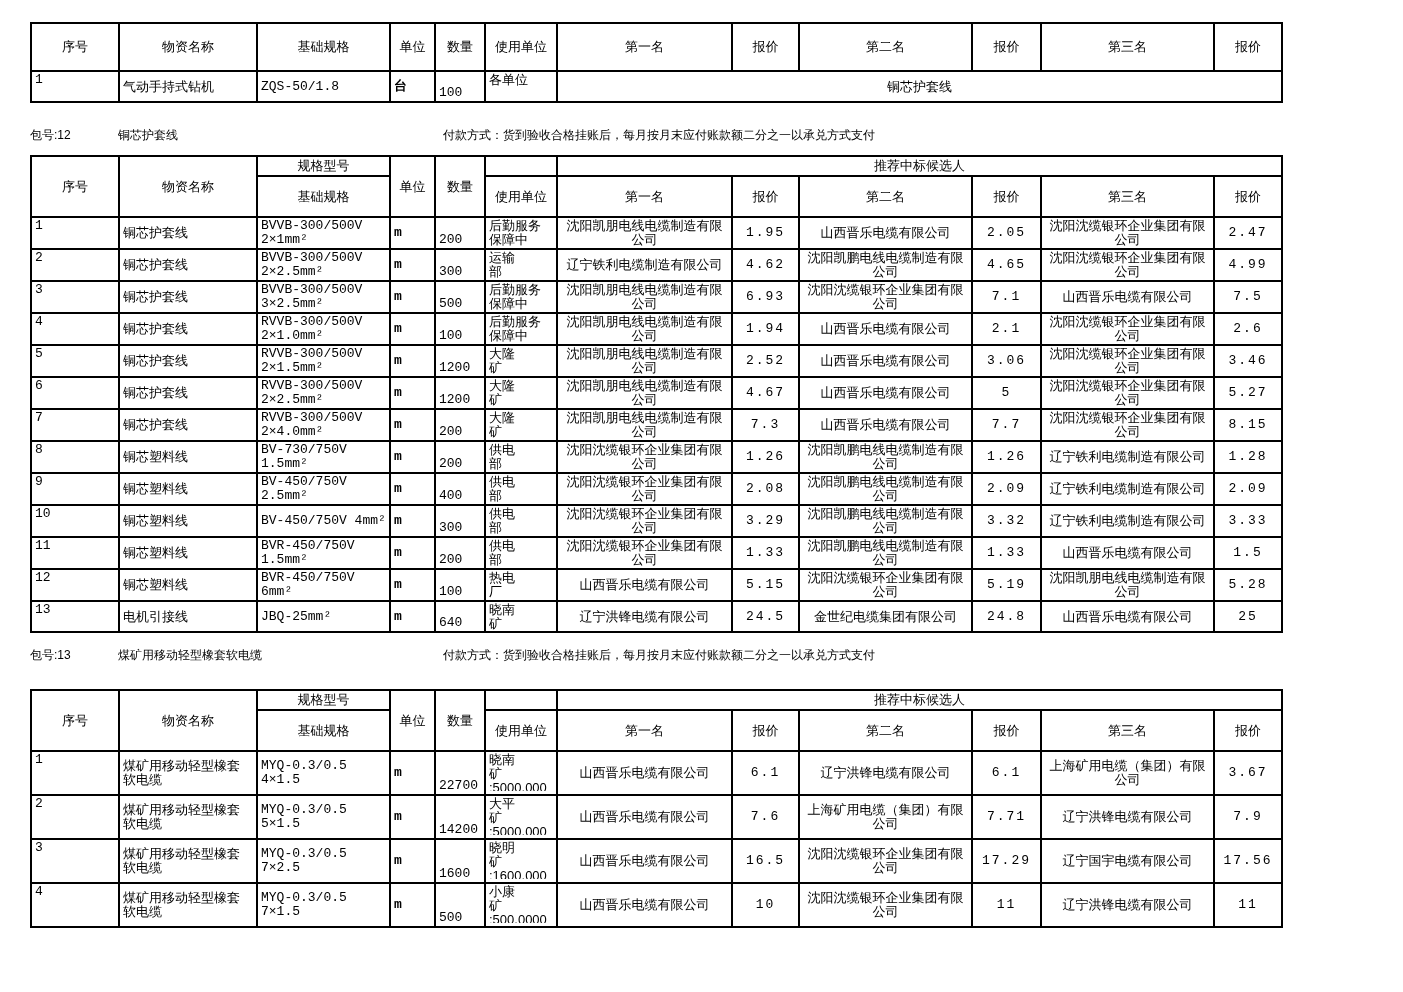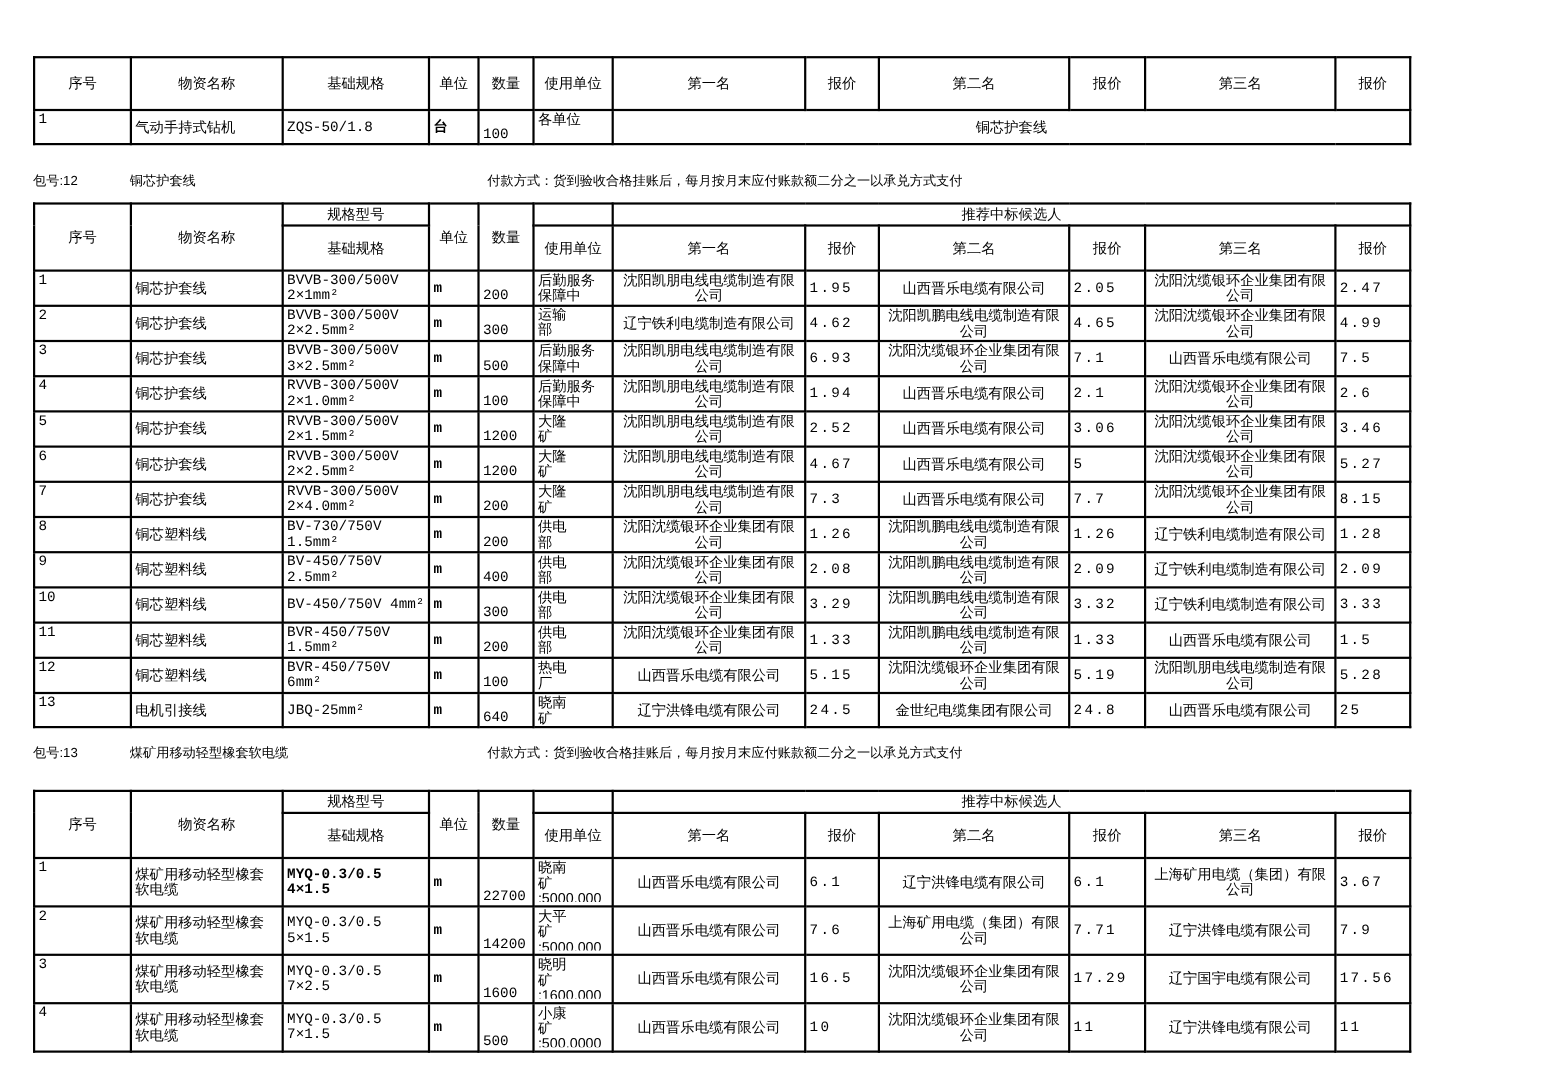--- a/index.html
+++ b/index.html
@@ -1,18 +1,18 @@
 <!DOCTYPE html>
 <html><head>
 <meta charset="utf-8">
 <style>
   html,body{margin:0;padding:0;background:#ffffff;}
   body{font-family:"Liberation Sans","DejaVu Sans",sans-serif;color:#000;}
   .page{width:1403px;height:992px;background:#fff;position:relative;overflow:hidden;}
-  .content{padding-top:51px;}
+  .content{padding-top:22px;}
   table.grid{border-collapse:collapse;table-layout:fixed;width:1251px;margin-left:30px;}
   table.grid td{border:2px solid #000;padding:1px 3px;overflow:hidden;box-sizing:border-box;
     font-size:13px;line-height:14px;}
   
   td.h{text-align:center;vertical-align:middle;font-size:13px;}
   tr.r-t1head td{height:48px;}
   tr.r-band td{height:20px;}
   tr.r-head2 td{height:41px;text-align:center;vertical-align:middle;}
   tr.r31 td{height:31px;}
   tr.r44 td{height:44px;}
@@ -25,21 +25,21 @@
     vertical-align:middle;white-space:pre-line;line-height:13px;}
   .c-unit{font-family:"Liberation Mono","DejaVu Sans Mono",monospace;font-weight:bold;
     font-size:12px;vertical-align:middle;}
   .c-qty{font-family:"Liberation Mono","DejaVu Sans Mono",monospace;font-size:12.5px;
     vertical-align:bottom;text-align:left;}
   .c-user{font-size:12px;vertical-align:top;line-height:13px;}
   .c-user .clip{white-space:pre-line;overflow:hidden;}
   tr.r31 .clip{max-height:27px;}
   tr.r44 .clip{max-height:38px;}
   .c-co{text-align:center;vertical-align:middle;font-size:13px;line-height:14px;}
-  .c-price{vertical-align:middle;letter-spacing:2px;
+  .c-price{text-align:center;vertical-align:middle;letter-spacing:2px;
     font-family:"Liberation Mono","DejaVu Sans Mono",monospace;font-size:12px;}
   td.c-result{text-align:center;vertical-align:middle;font-size:13px;}
   
   .section{margin-left:30px;width:1251px;display:flex;align-items:flex-start;
     font-size:12px;line-height:16px;}
   .section .lot{width:88px;flex:0 0 88px;}
   .section .lotname{width:325px;flex:0 0 325px;}
   .section .lotname .nm{display:inline-block;max-width:150px;}
   .section .payment{flex:1;}
   .sec12{margin-top:24px;justify-content:space-between;}
@@ -160,21 +160,21 @@
           </tr>
           <tr class="r31">
             <td class="c-seq">2</td>
             <td class="c-name">
               <div class="clip" style="white-space: pre-line;">铜芯护套线</div>
             </td>
             <td class="c-spec" style="white-space: pre-line;">BVVB-300/500V
 2×2.5mm²</td>
             <td class="c-unit">m</td>
             <td class="c-qty">300</td>
-            <td class="c-user" style="white-space: pre-line; font-family: Liberation Mono, monospace;"><div class="clip" style="white-space: pre-line;">运输
+            <td class="c-user" style="white-space: pre-line;"><div class="clip" style="white-space: pre-line;">运输
 部</div></td>
             <td class="c-co">辽宁铁利电缆制造有限公司</td>
             <td class="c-price">4.62</td>
             <td class="c-co">沈阳凯鹏电线电缆制造有限公司</td>
             <td class="c-price">4.65</td>
             <td class="c-co">沈阳沈缆银环企业集团有限公司</td>
             <td class="c-price">4.99</td>
           </tr>
           <tr class="r31">
             <td class="c-seq">3</td>
@@ -414,21 +414,21 @@
         <td>报价</td>
       </tr>
       </tbody>
         <tbody>
           <tr class="r44">
             <td class="c-seq">1</td>
             <td class="c-name">
               <div class="clip" style="white-space: pre-line;">煤矿用移动轻型橡套
 软电缆</div>
             </td>
-            <td class="c-spec" style="white-space: pre-line; font-weight: bold;">MYQ-0.3/0.5 4×1.5</td>
+            <td class="c-spec" style="white-space: pre-line;">MYQ-0.3/0.5 4×1.5</td>
             <td class="c-unit">m</td>
             <td class="c-qty">22700</td>
             <td class="c-user" style="white-space: pre-line;"><div class="clip" style="white-space: pre-line;">晓南
 矿
 ;5000.000</div></td>
             <td class="c-co">山西晋乐电缆有限公司</td>
             <td class="c-price">6.1</td>
             <td class="c-co">辽宁洪锋电缆有限公司</td>
             <td class="c-price">6.1</td>
             <td class="c-co">上海矿用电缆（集团）有限公司</td>

